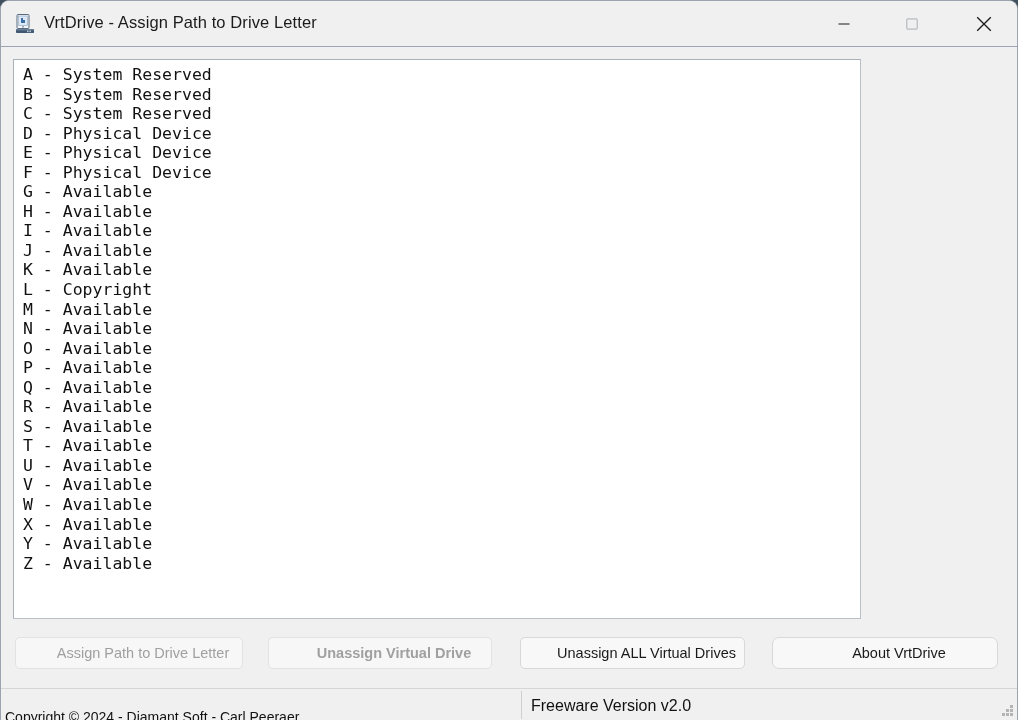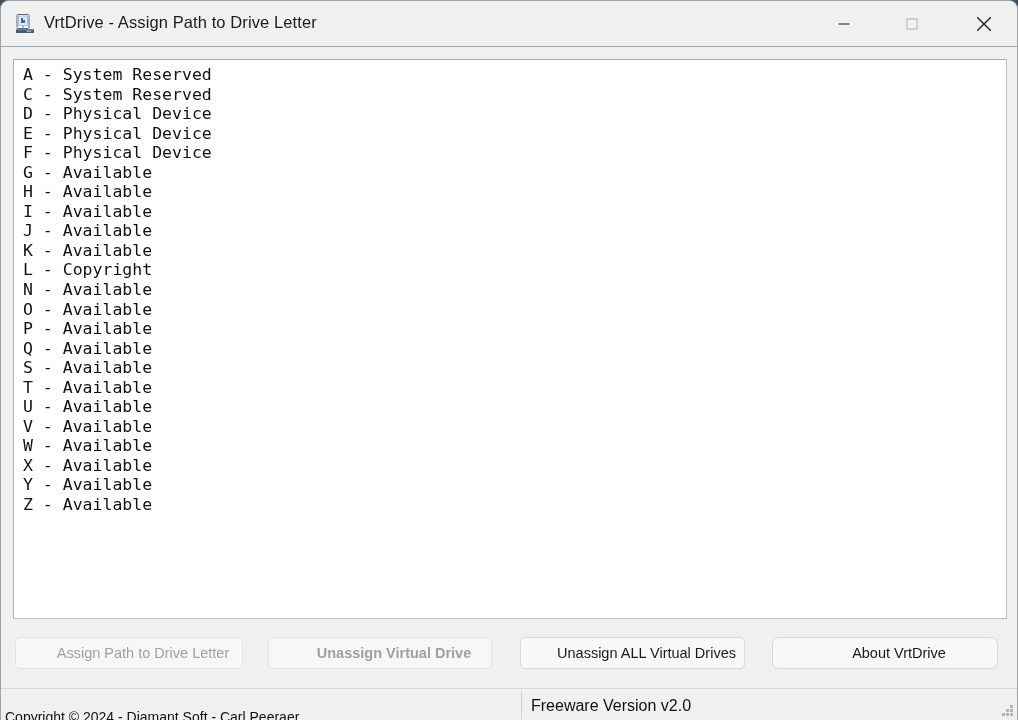--- a/index.html
+++ b/index.html
@@ -66,21 +66,21 @@
   #btn-min  { left: 810px; }
   #btn-max  { left: 878px; }
   #btn-close{ left: 949px; width: 67px; }
   .wbtn svg { display:block; }
 
   
   #listbox {
     position: absolute;
     left: 12px;
     top: 58px;
-    width: 994px;
+    width: 848px;
     height: 560px;
     background: #ffffff;
     border: 1px solid #a9b0b8;
     border-right-color: #b9c0c7;
     border-bottom-color: #b9c0c7;
     box-sizing: border-box;
     overflow: hidden;
   }
   #list-inner {
     padding: 5px 0 0 9px;
@@ -217,34 +217,37 @@
       <svg width="16" height="16" viewBox="0 0 16 16">
         <line x1="1.2" y1="1.2" x2="14.8" y2="14.8" stroke="#1b1b1b" stroke-width="1.3"></line>
         <line x1="14.8" y1="1.2" x2="1.2" y2="14.8" stroke="#1b1b1b" stroke-width="1.3"></line>
       </svg>
     </div>
   </div>
 
   <div id="listbox">
     <div id="list-inner">
         <div class="drive-row">A - System Reserved</div>
+        <div class="drive-row">B - System Reserved</div>
         <div class="drive-row">C - System Reserved</div>
         <div class="drive-row">D - Physical Device</div>
         <div class="drive-row">E - Physical Device</div>
         <div class="drive-row">F - Physical Device</div>
         <div class="drive-row">G - Available</div>
         <div class="drive-row">H - Available</div>
         <div class="drive-row">I - Available</div>
         <div class="drive-row">J - Available</div>
         <div class="drive-row">K - Available</div>
         <div class="drive-row">L - Copyright</div>
+        <div class="drive-row">M - Available</div>
         <div class="drive-row">N - Available</div>
         <div class="drive-row">O - Available</div>
         <div class="drive-row">P - Available</div>
         <div class="drive-row">Q - Available</div>
+        <div class="drive-row">R - Available</div>
         <div class="drive-row">S - Available</div>
         <div class="drive-row">T - Available</div>
         <div class="drive-row">U - Available</div>
         <div class="drive-row">V - Available</div>
         <div class="drive-row">W - Available</div>
         <div class="drive-row">X - Available</div>
         <div class="drive-row">Y - Available</div>
         <div class="drive-row">Z - Available</div>
       </div>
   </div>

